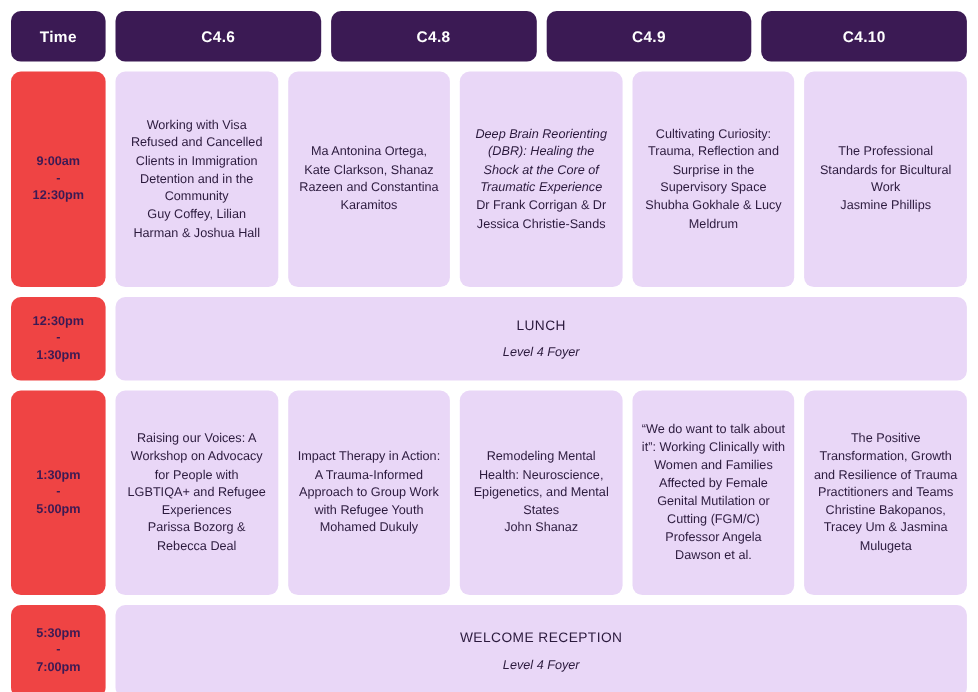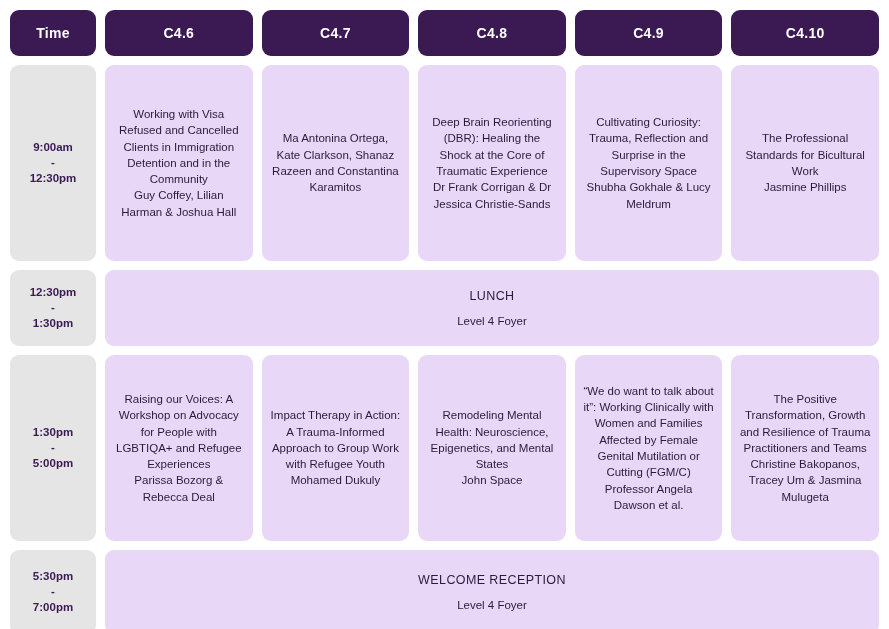--- a/index.html
+++ b/index.html
@@ -49,21 +49,21 @@
     gap: 9px;
     margin-bottom: 9px;
   }
   .row-morning { flex: 0 0 196px; }
   .row-lunch { flex: 0 0 76px; }
   .row-afternoon { flex: 0 0 186px; }
   .row-reception { flex: 0 0 84px; }
 
   .time-cell {
     flex: 0 0 86px;
-    background: #e5e5e5;
+    background: #ef4444;
     border-radius: 9px;
     display: flex;
     flex-direction: column;
     align-items: center;
     justify-content: center;
     font-size: 11.5px;
     font-weight: bold;
     color: #3b1a54;
     line-height: 1.35;
     text-align: center;
@@ -78,21 +78,21 @@
     flex-direction: column;
     align-items: center;
     justify-content: center;
     text-align: center;
   }
   .s-title {
     font-size: 11.5px;
     line-height: 1.42;
     color: #2b1a3d;
   }
-  .s-title.italic { }
+  .s-title.italic { font-style: italic; }
   .s-presenter {
     font-size: 11.5px;
     line-height: 1.42;
     color: #2b1a3d;
   }
   .wide-cell {
     flex: 1 1 0;
     background: #e9d7f7;
     border-radius: 9px;
     display: flex;
@@ -101,40 +101,38 @@
     justify-content: center;
     text-align: center;
   }
   .wide-title {
     font-size: 12.5px;
     letter-spacing: 0.4px;
     color: #2b1a3d;
   }
   .wide-sub {
     font-size: 11.5px;
+    font-style: italic;
     margin-top: 12px;
     color: #2b1a3d;
   }
 </style>
 </head>
 <body>
 
 <div class="schedule">
 
   <div class="header-row">
     <div class="head-cell col-time">
       <span>Time</span>
     </div>
     <div class="head-cell col-session">
       <span>C4.6</span>
     </div>
     <div class="head-cell col-session">
-      <span>C4.7</span>
-    </div>
-    <div class="head-cell col-session">
       <span>C4.8</span>
     </div>
     <div class="head-cell col-session">
       <span>C4.9</span>
     </div>
     <div class="head-cell col-session">
       <span>C4.10</span>
     </div>
   </div>
 
@@ -194,21 +192,21 @@
       <div class="s-presenter">Parissa Bozorg &amp; Rebecca Deal</div>
     </div>
 
     <div class="session-cell">
       <div class="s-title">Impact Therapy in Action: A Trauma-Informed Approach to Group Work with Refugee Youth</div>
       <div class="s-presenter">Mohamed Dukuly</div>
     </div>
 
     <div class="session-cell">
       <div class="s-title">Remodeling Mental Health: Neuroscience, Epigenetics, and Mental States</div>
-      <div class="s-presenter">John Space</div>
+      <div class="s-presenter">John Shanaz</div>
     </div>
 
     <div class="session-cell">
       <div class="s-title">“We do want to talk about it”: Working Clinically with Women and Families Affected by Female Genital Mutilation or Cutting (FGM/C)</div>
       <div class="s-presenter">Professor Angela Dawson et al.</div>
     </div>
 
     <div class="session-cell">
       <div class="s-title">The Positive Transformation, Growth and Resilience of Trauma Practitioners and Teams</div>
       <div class="s-presenter">Christine Bakopanos, Tracey Um &amp; Jasmina Mulugeta</div>

